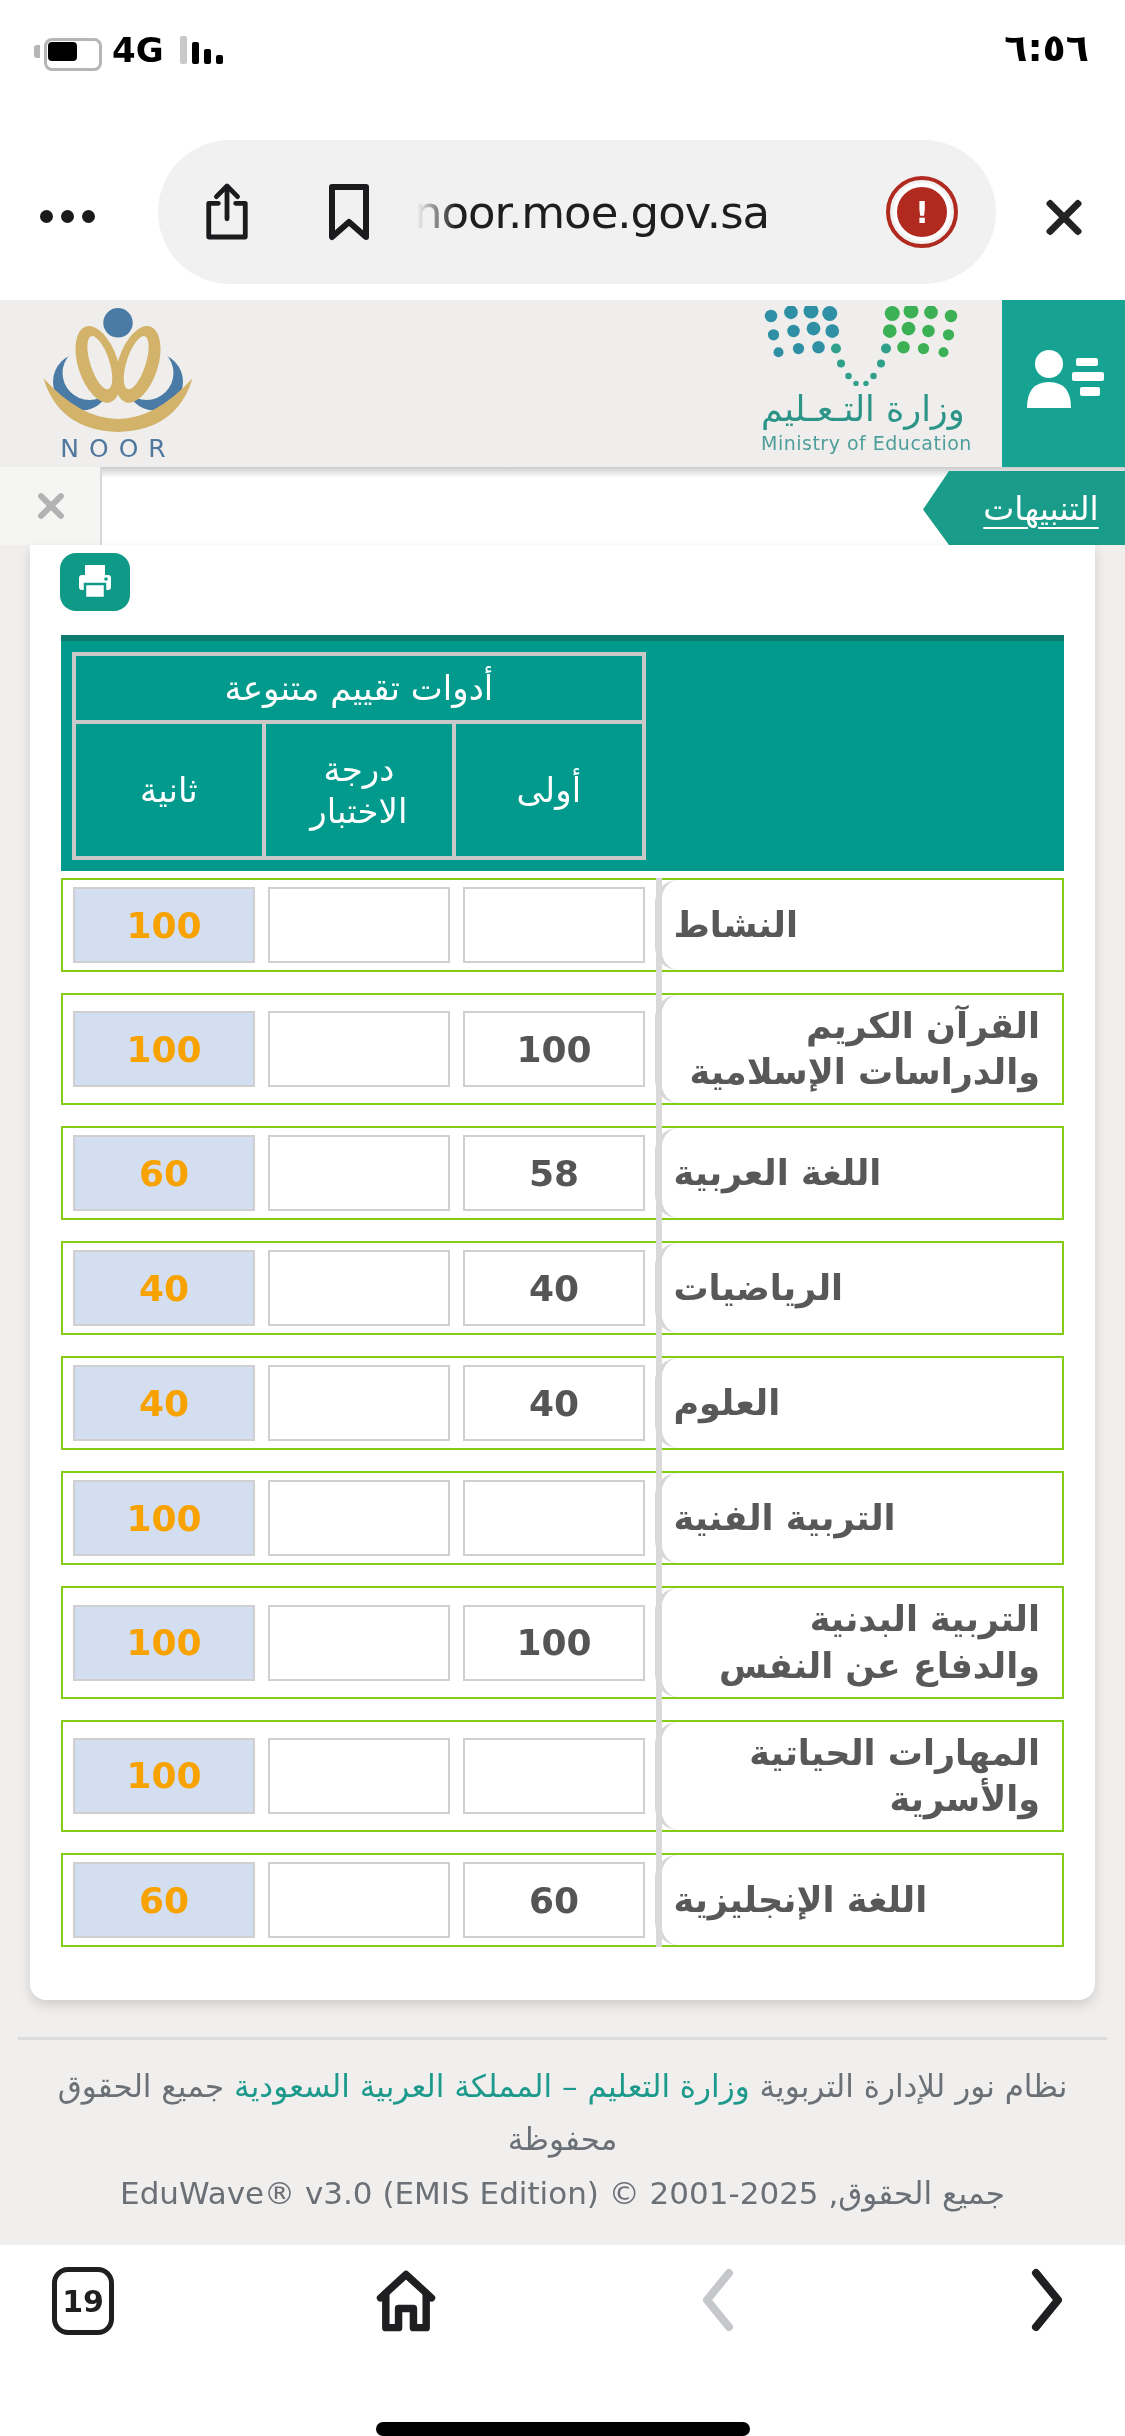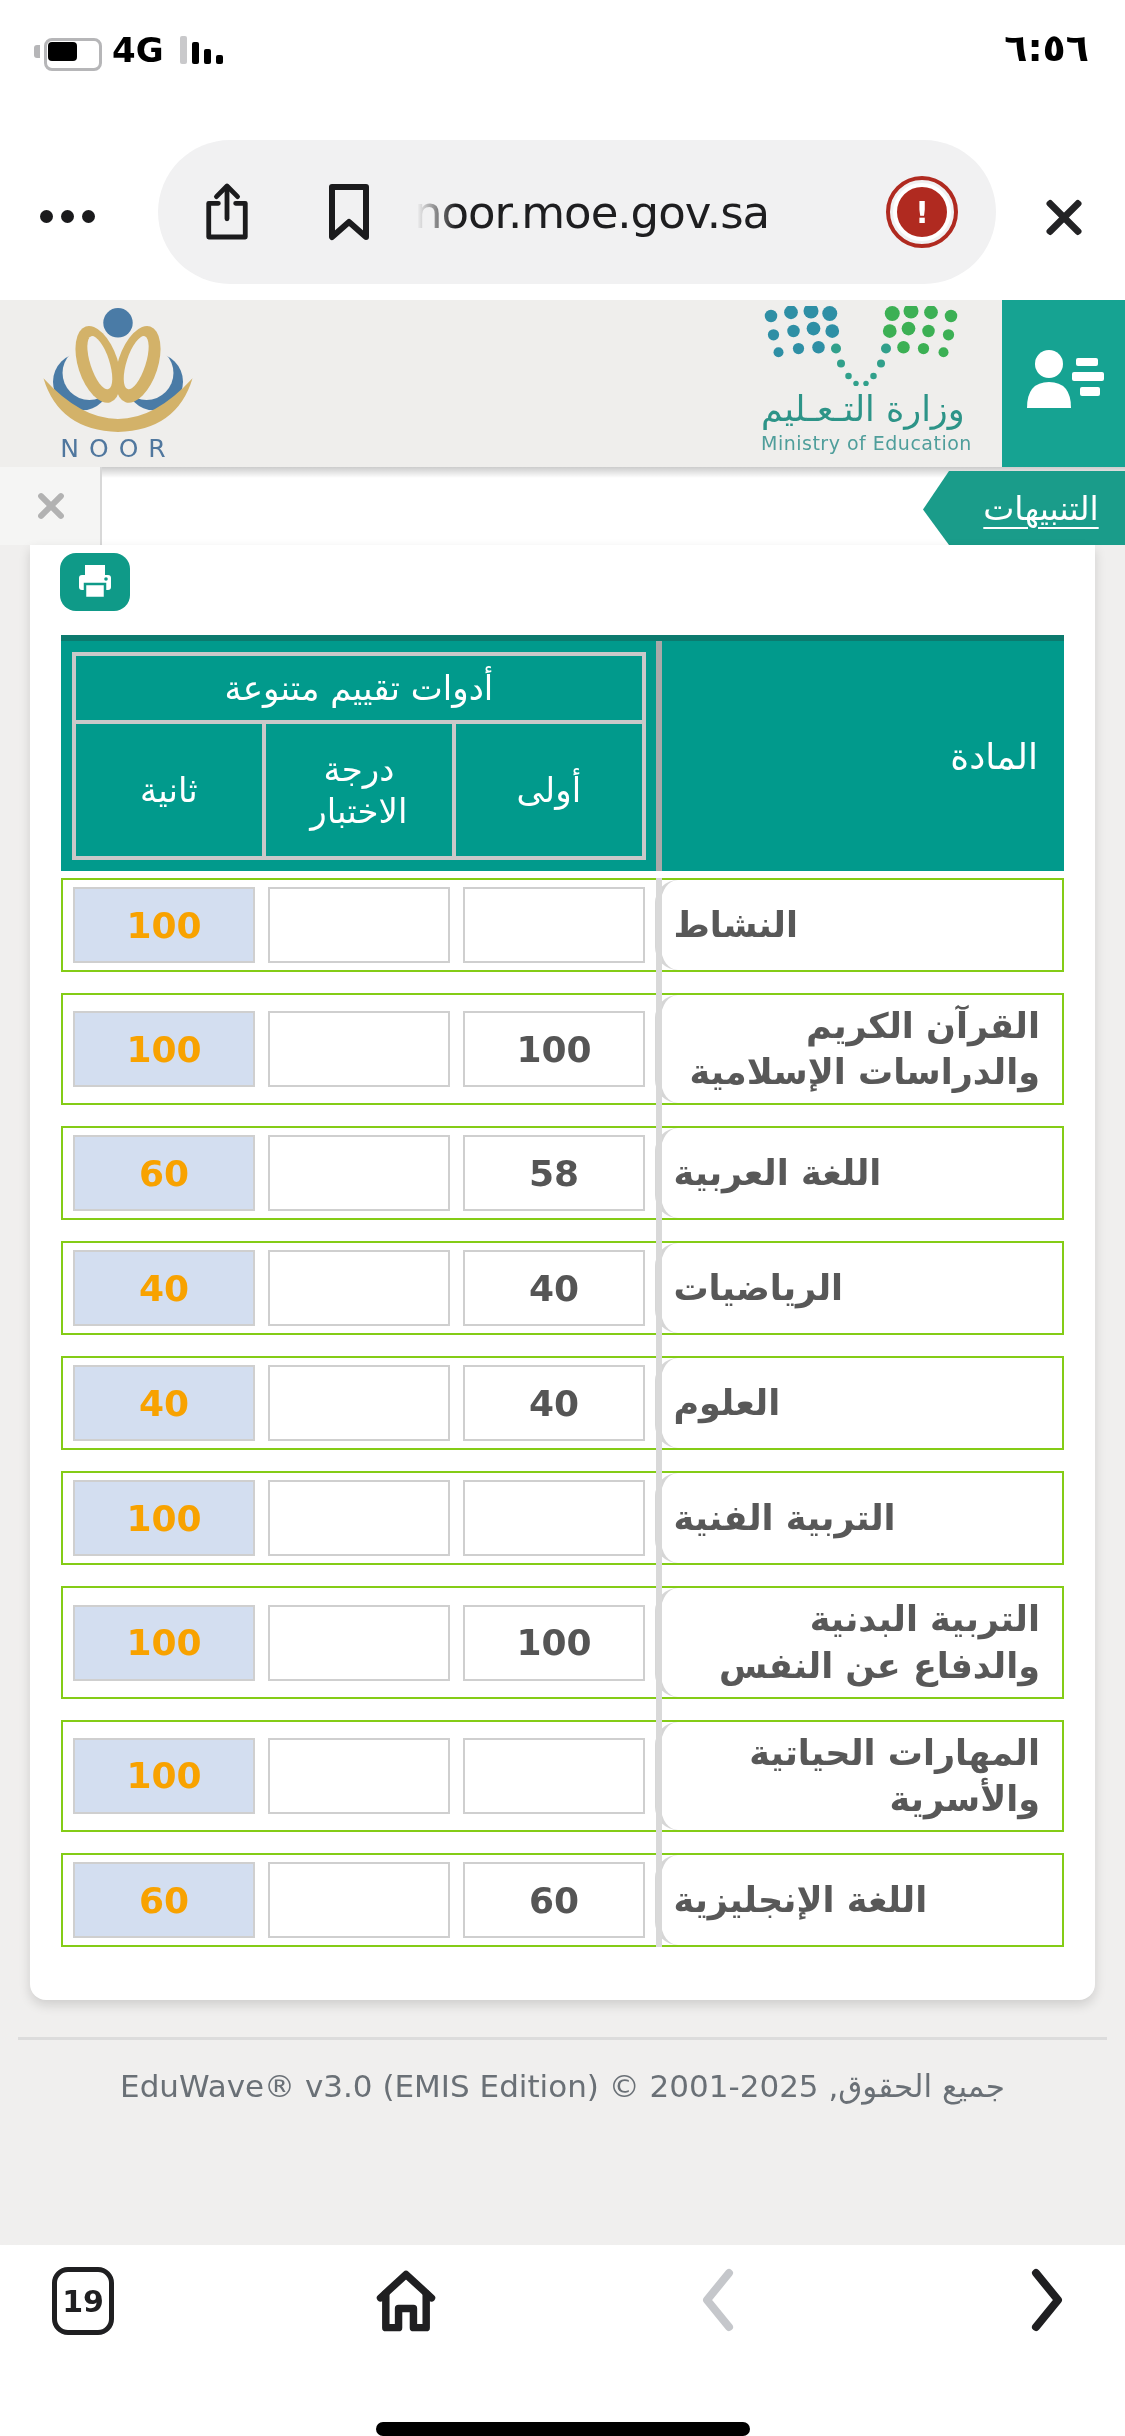--- a/index.html
+++ b/index.html
@@ -230,21 +230,20 @@
     <div class="gtable">
       <div class="thead">
         <div class="thead-scores">
           <div class="group-cell">أدوات تقييم متنوعة</div>
           <div class="sub-row">
             <div class="sub-cell">ثانية</div>
             <div class="sub-cell">درجة الاختبار</div>
             <div class="sub-cell">أولى</div>
           </div>
         </div>
-        <div class="thead-subject">المادة</div>
       </div>
 
       <div class="tbody">
 
         <div class="row">
           <div class="scores">
             <div class="box exam">100</div>
             <div class="box"></div>
             <div class="box"></div>
           </div>
@@ -322,20 +321,23 @@
           </div>
           <div class="subject">اللغة الإنجليزية</div>
         </div>
 
       </div>
     </div>
   </div>
 
   <div class="footer-divider"></div>
   <div class="footer-text">
+    <div>
+      <span>نظام نور للإدارة التربوية </span><a>وزارة التعليم – المملكة العربية السعودية</a><span> جميع الحقوق محفوظة</span>
+    </div>
     <div class="version-line">جميع الحقوق, EduWave® v3.0 (EMIS Edition) © 2001-2025</div>
   </div>
 
   <div class="toolbar">
     <div class="tabs-btn">
       <span>19</span>
     </div>
     <div class="home-btn">
       <svg width="68" height="70" viewBox="0 0 64 64" fill="none" stroke="#1f1f21" stroke-width="7" stroke-linecap="round" stroke-linejoin="round">
         <path d="M8 30 L32 8 L56 30"></path>

